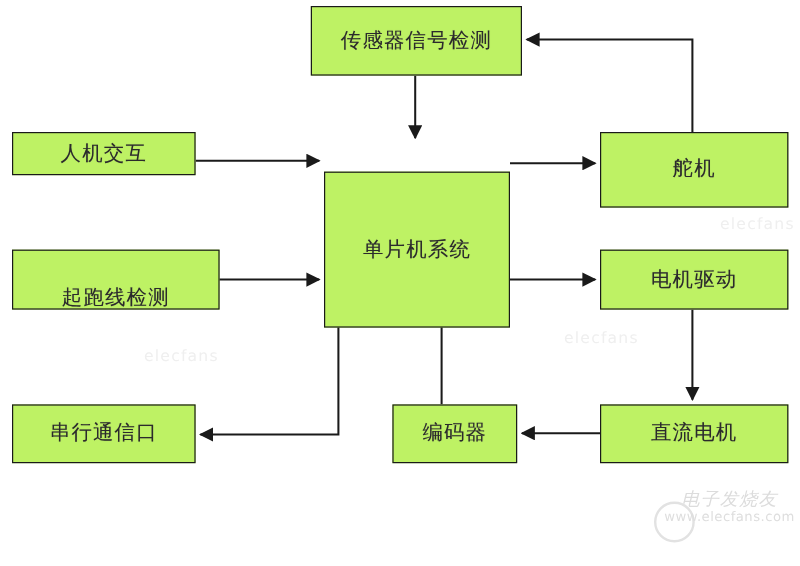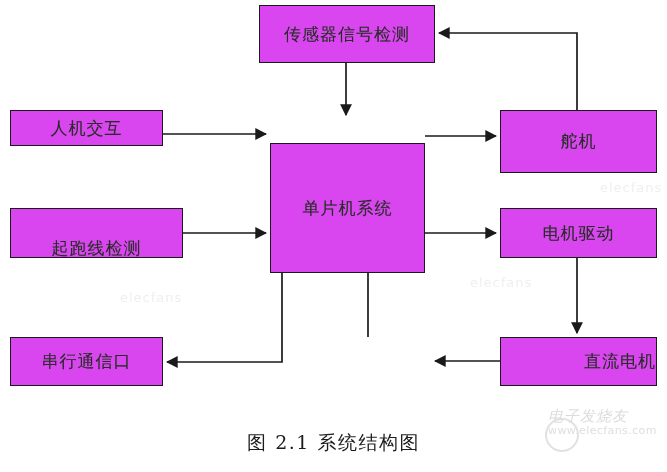--- a/index.html
+++ b/index.html
@@ -14,21 +14,21 @@
     position: relative;
     width: 667px;
     height: 472px;
     background: #ffffff;
     overflow: hidden;
   }
   .node {
     position: absolute;
     box-sizing: border-box;
     border: 1.6px solid #1a1a1a;
-    background: #d946ef;
+    background: #bef264;
     display: flex;
     align-items: center;
     justify-content: center;
     color: #2b2b2b;
     font-size: 17px;
     letter-spacing: 1px;
     font-family: "DejaVu Sans", "Liberation Sans", sans-serif;
     font-weight: 400;
     z-index: 3;
     text-shadow: 0 0 0.6px rgba(80,80,80,0.45);
@@ -56,20 +56,21 @@
     font-family: "DejaVu Serif", "Liberation Serif", serif;
     z-index: 4;
   }
   .watermark {
     position: absolute;
     z-index: 1;
     color: #d9d9d9;
     pointer-events: none;
     user-select: none;
     font-family: "DejaVu Sans", "Liberation Sans", sans-serif;
+    text-align: center;
   }
   .wm-main {
     left: 548px;
     top: 408px;
     width: 120px;
     line-height: 1.15;
   }
   .wm-cn {
     font-size: 15px;
     letter-spacing: 1px;
@@ -156,30 +157,32 @@
   </div>
 
   <div class="node" style="left:500px; top:110px; width:157px; height:63px;">
     <span class="node-label">舵机</span>
   </div>
 
   <div class="node" style="left:500px; top:208px; width:157px; height:50px;align-items:center;">
     <span class="node-label">电机驱动</span>
   </div>
 
-  <div class="node" style="left:500px; top:337px; width:157px; height:49px;justify-content:flex-end;">
+  <div class="node" style="left:500px; top:337px; width:157px; height:49px;">
     <span class="node-label">直流电机</span>
   </div>
 
+  <div class="node" style="left:327px; top:337px; width:104px; height:49px;">
+    <span class="node-label">编码器</span>
+  </div>
 
   <div class="node" style="left:10px; top:337px; width:153px; height:49px;justify-content:center;">
     <span class="node-label">串行通信口</span>
   </div>
 
-  <div class="caption" style="top:430px;">图 2.1  系统结构图</div>
 
   <div class="wm-logo"></div>
   <div class="watermark wm-main">
     <div class="wm-cn">电子发烧友</div>
     <div class="wm-url">www.elecfans.com</div>
   </div>
 
 </div>
 
 </body></html>

